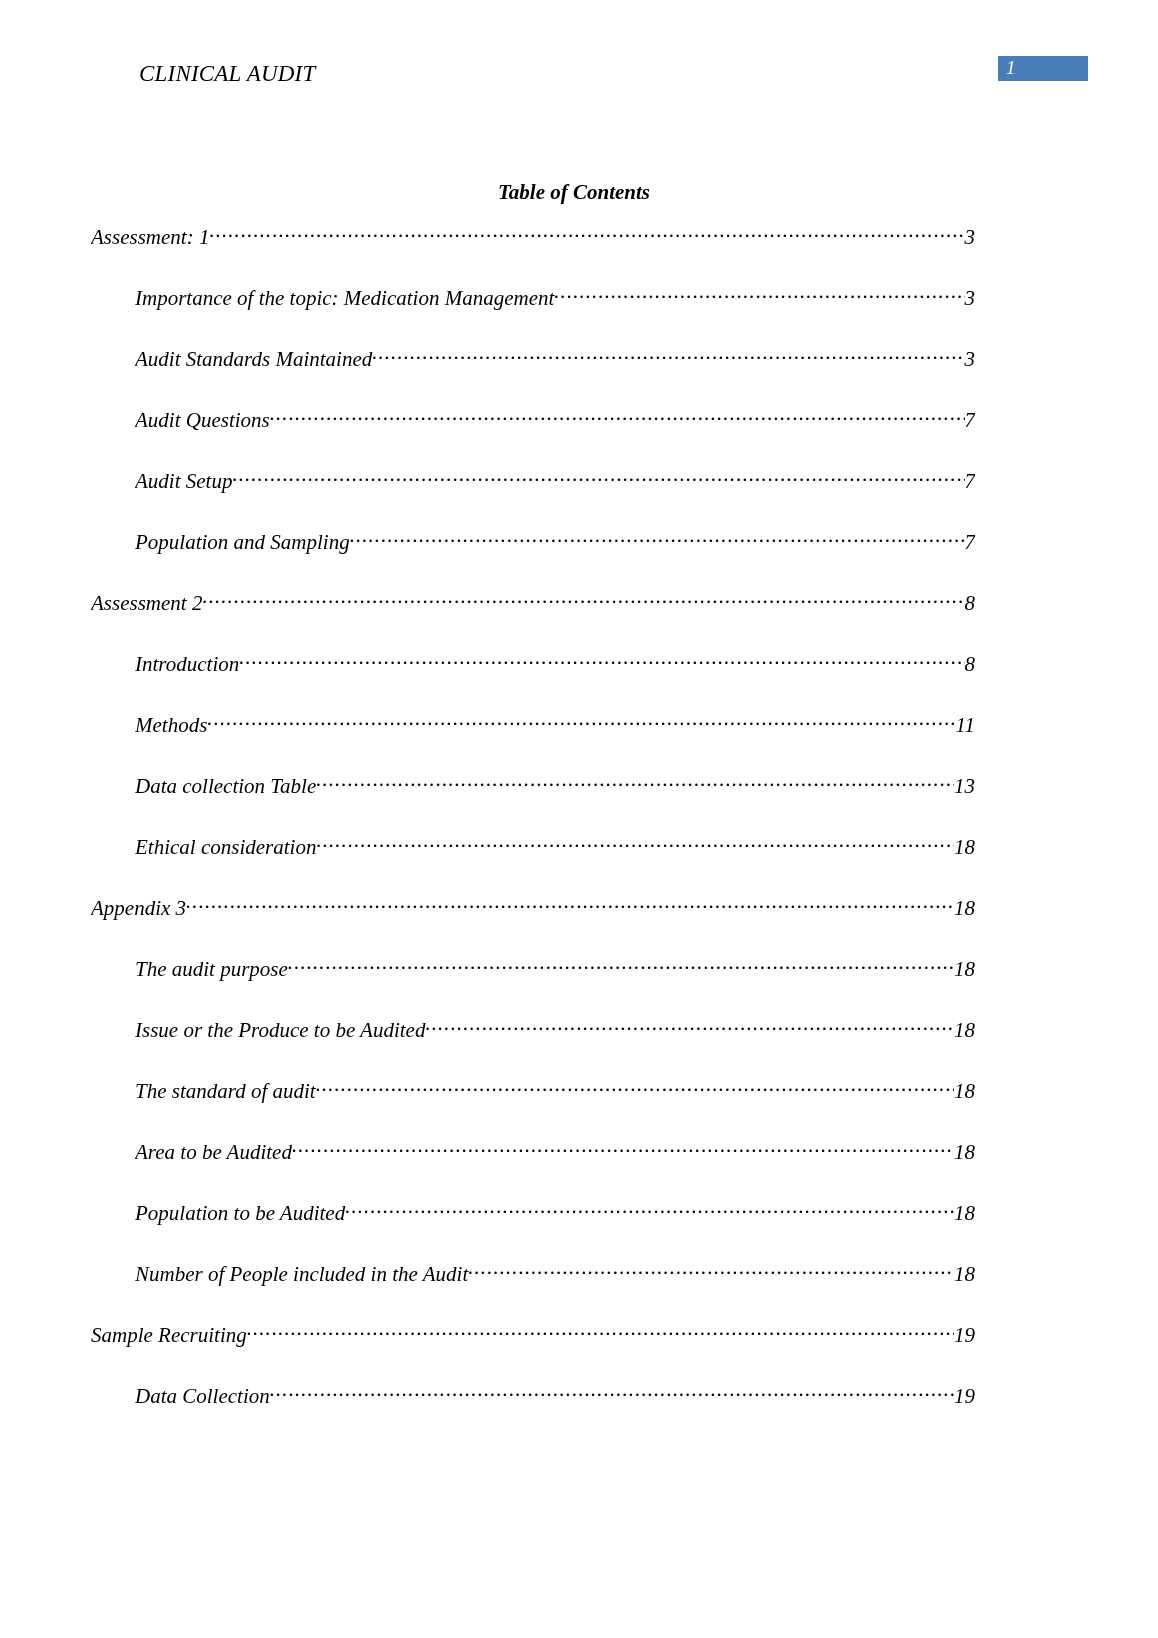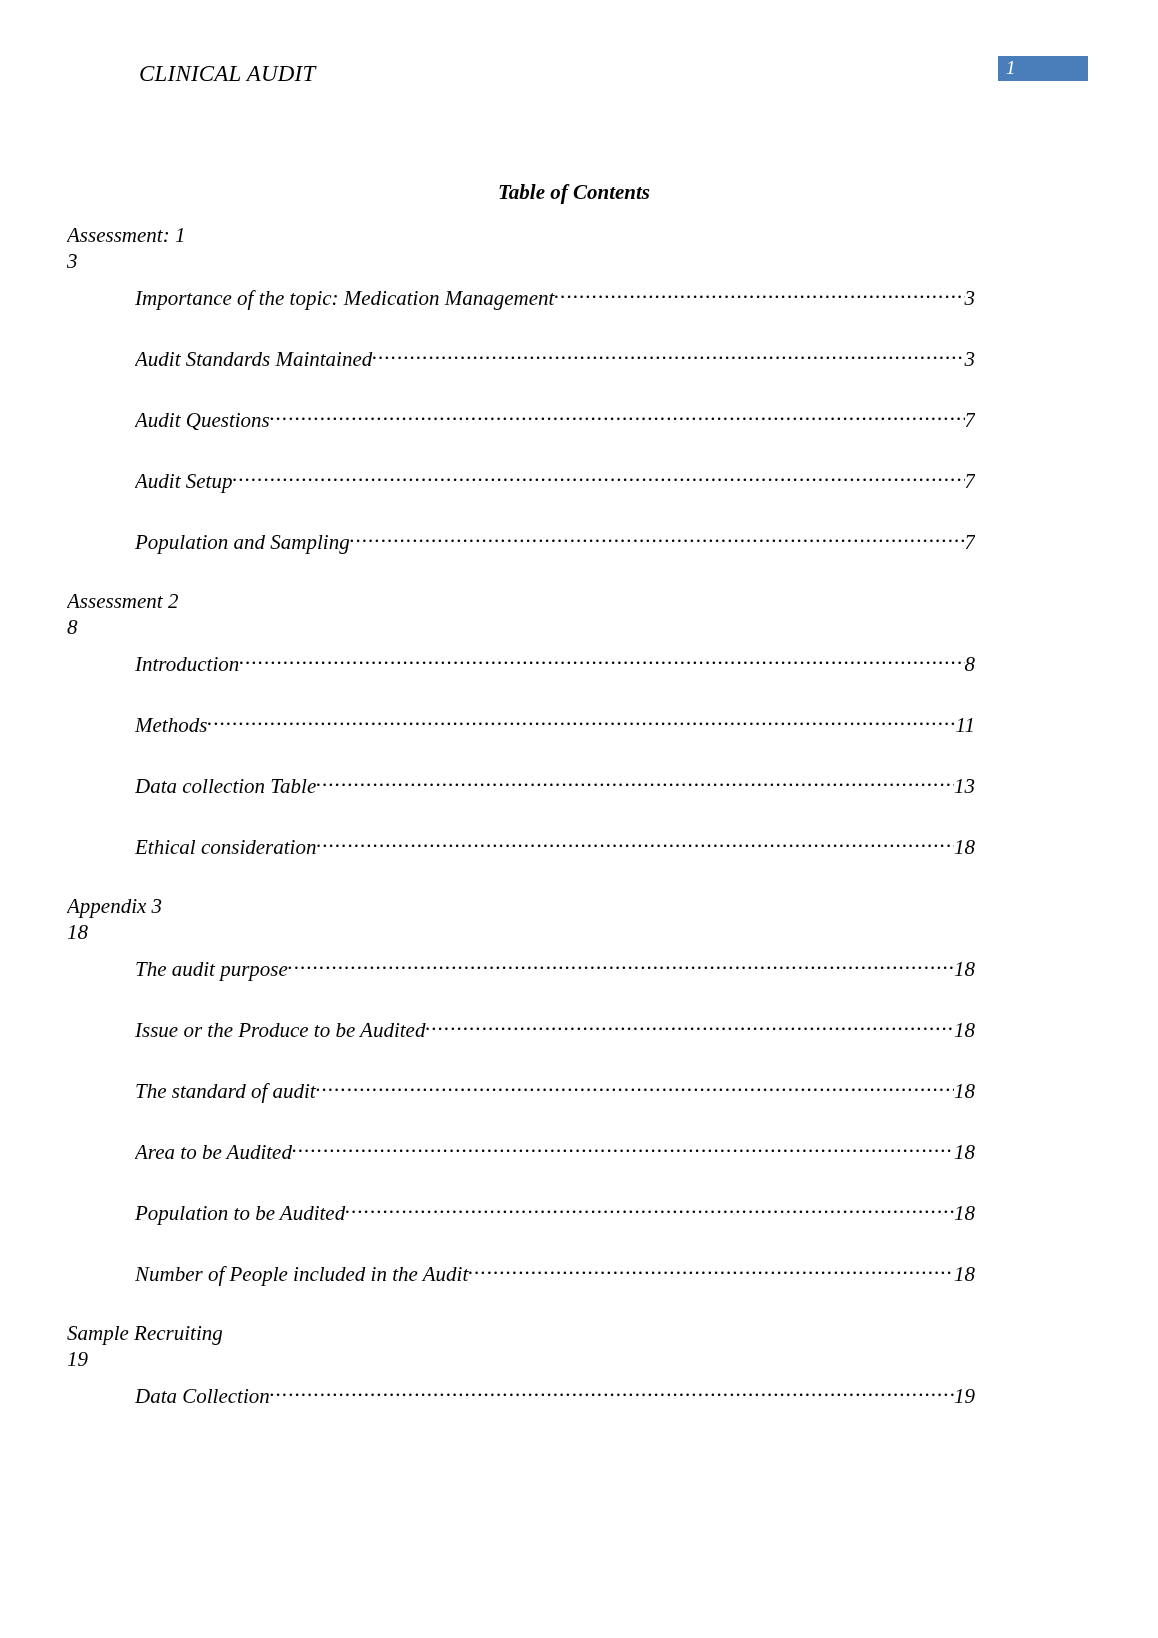--- a/index.html
+++ b/index.html
@@ -86,21 +86,21 @@
     margin: 0;
     padding: 0;
     height: 61px;
     box-sizing: border-box;
     padding-top: 10px;
     white-space: nowrap;
     overflow: hidden;
     margin-left: 135px;
     margin-right: 183px;
   }
-  .toc-entry.lvl1 { margin-left: 67px; flex-direction: column; }
+  .toc-entry.lvl1 { margin-left: 91px; }
   .toc-entry.lvl2 { }
   .toc-entry.lvl3 { }
 
   .toc-entry .etext {
     flex: 0 0 auto;
   }
   .toc-entry .leader {
     flex: 1 1 auto;
     overflow: hidden;
     min-width: 4px;

